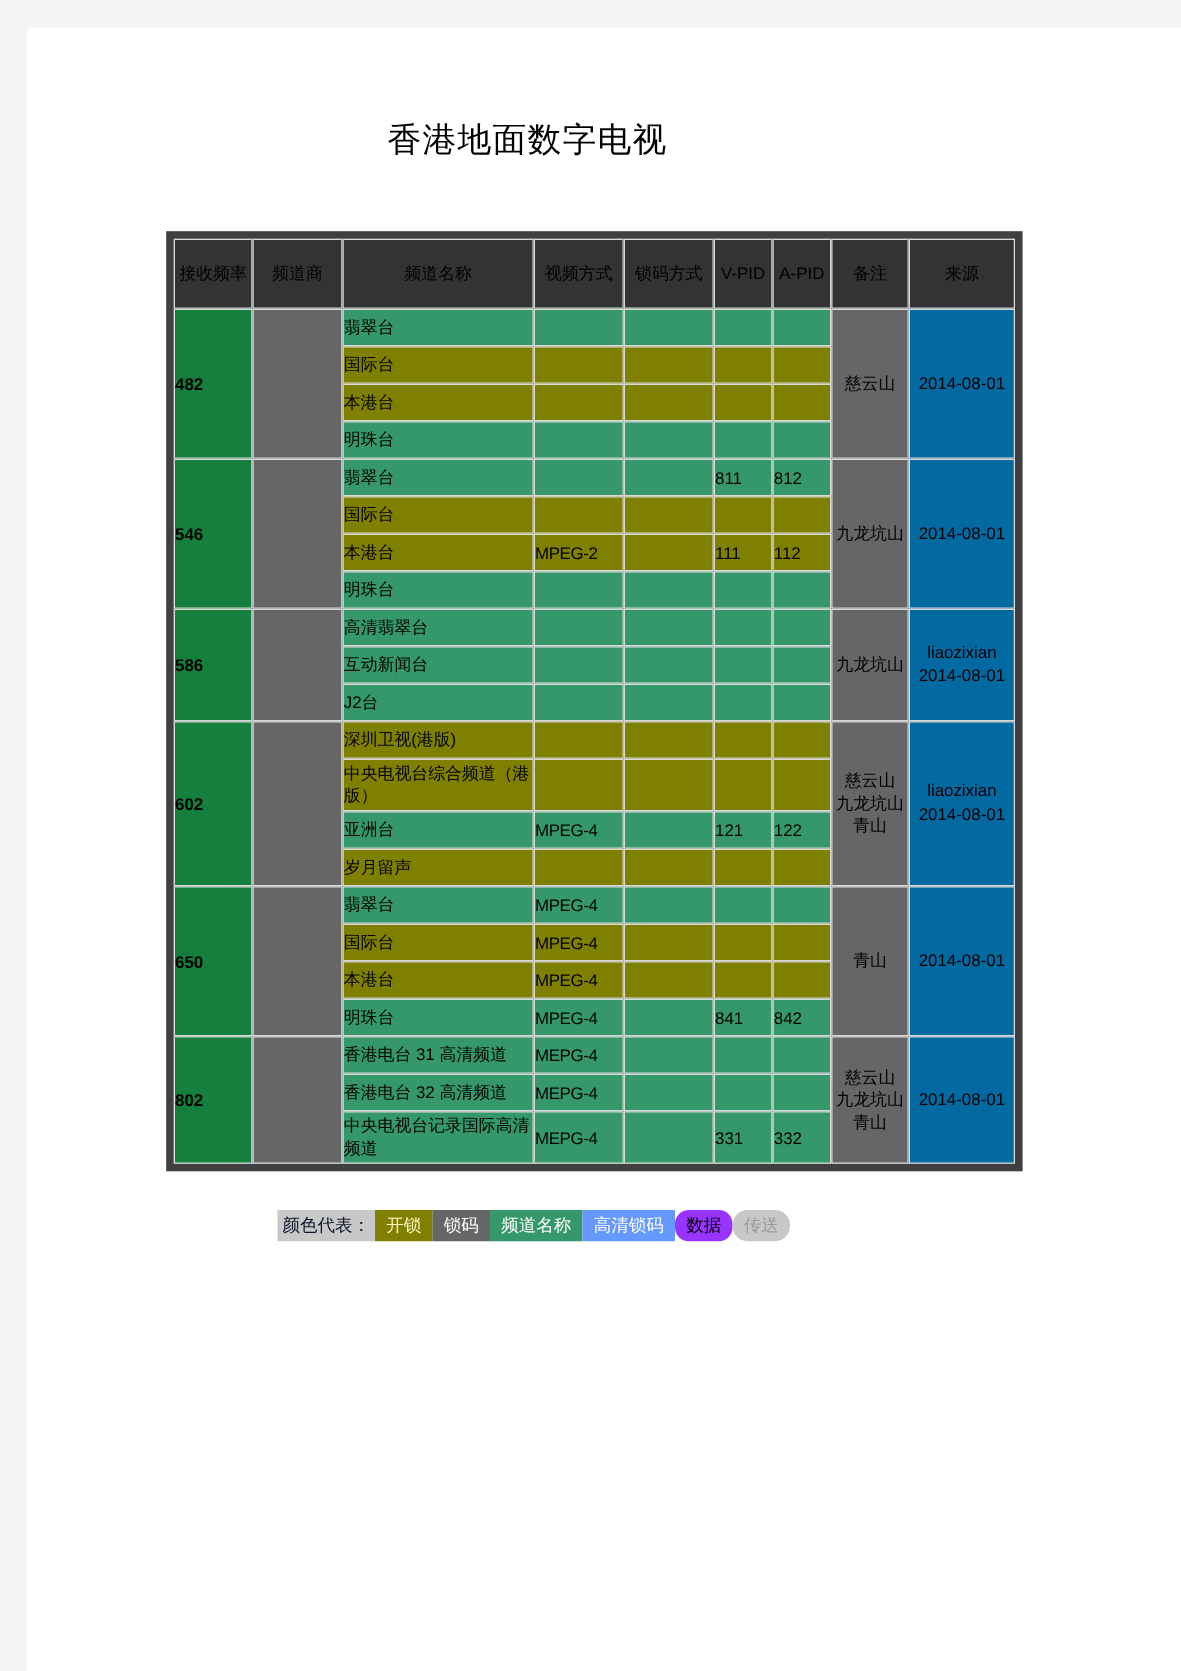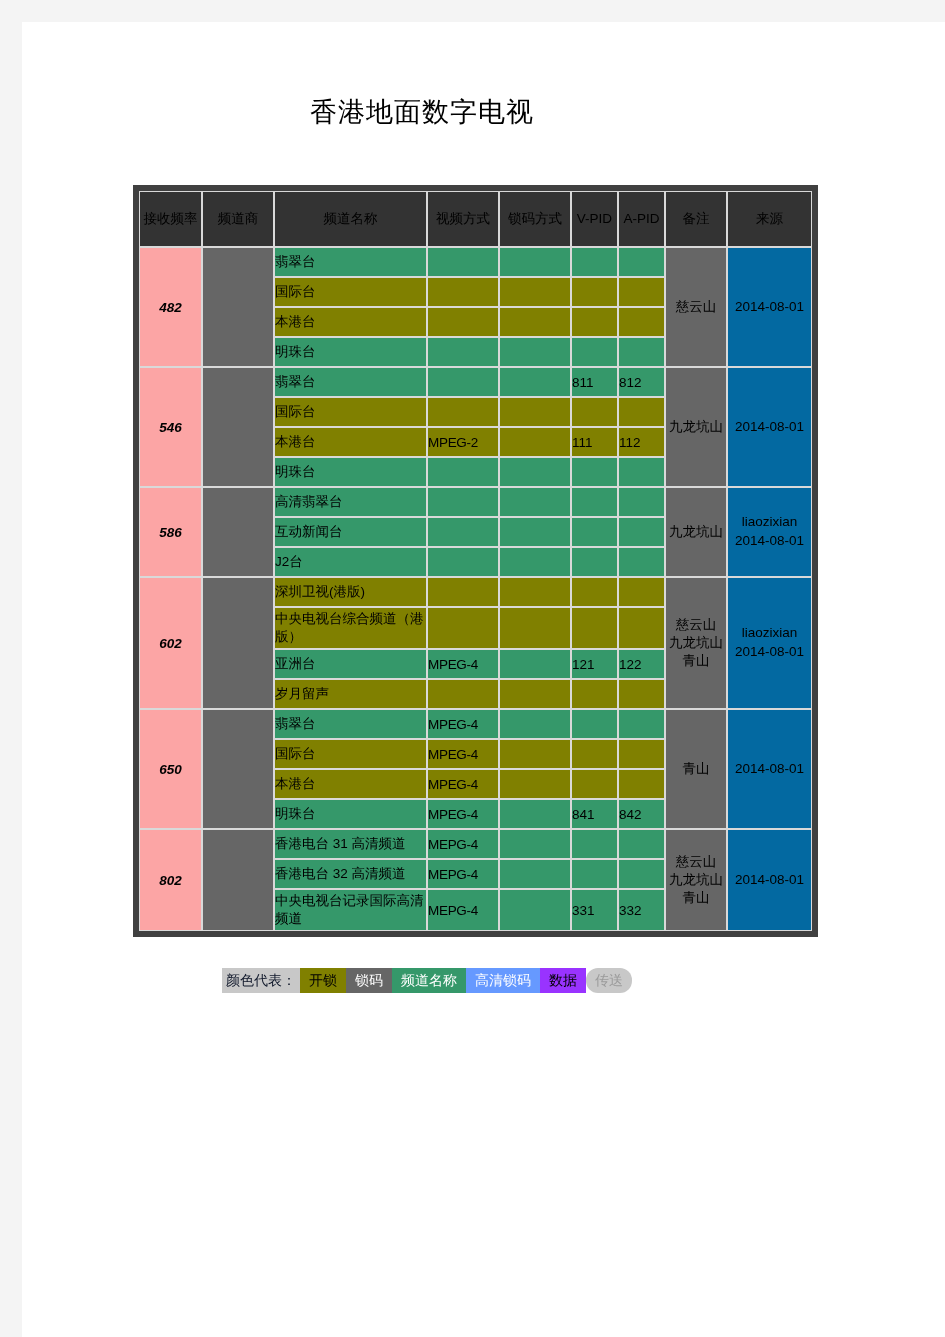--- a/index.html
+++ b/index.html
@@ -68,26 +68,24 @@
   .c-oper  { width: 72px; }
   .c-name  { width: 153px; }
   .c-video { width: 72px; }
   .c-lock  { width: 72px; }
   .c-vpid  { width: 47px; }
   .c-apid  { width: 47px; }
   .c-note  { width: 62px; }
   .c-src   { width: 85px; }
 
   td.freq {
-    background: #fca5a5;
-    text-align: center;
+    background: #15803d;
     font-weight: bold;
     font-size: 14px;
     color: #000000;
-    font-style: italic;
   }
   td.oper { background: #666666; }
   td.note {
     background: #666666;
     text-align: center;
     line-height: 1.35;
     font-size: 13.5px;
     color: #000000;
   }
   td.src {
@@ -135,25 +133,25 @@
     font-size: 14px;
     padding: 0 9px;
     white-space: nowrap;
     box-sizing: border-box;
   }
   #legend .lg-label {
     background: #c8c8c8;
     color: #0f172a;
     padding: 0 4px;
   }
-  #legend .lg-unlock   { background: #808000; color:#000000; }
+  #legend .lg-unlock   { background: #808000; color:#fef9c3; }
   #legend .lg-lock     { background: #666666; color:#ffffff; }
   #legend .lg-hdunlock { background: #35986a; color:#ffffff; }
   #legend .lg-hdlock   { background: #6699ff; color:#ffffff; }
-  #legend .lg-data     { background: #9933ff; color:#000000; }
+  #legend .lg-data     { background: #9933ff; color:#000000;border-radius:11px; }
   #legend .lg-send     { background: #c8c8c8; color:#9a9a9a;border-radius:12px; }
 </style>
 </head>
 <body>
 
 <div id="page">
 
   <div id="title">香港地面数字电视</div>
 
   <table class="grid">

